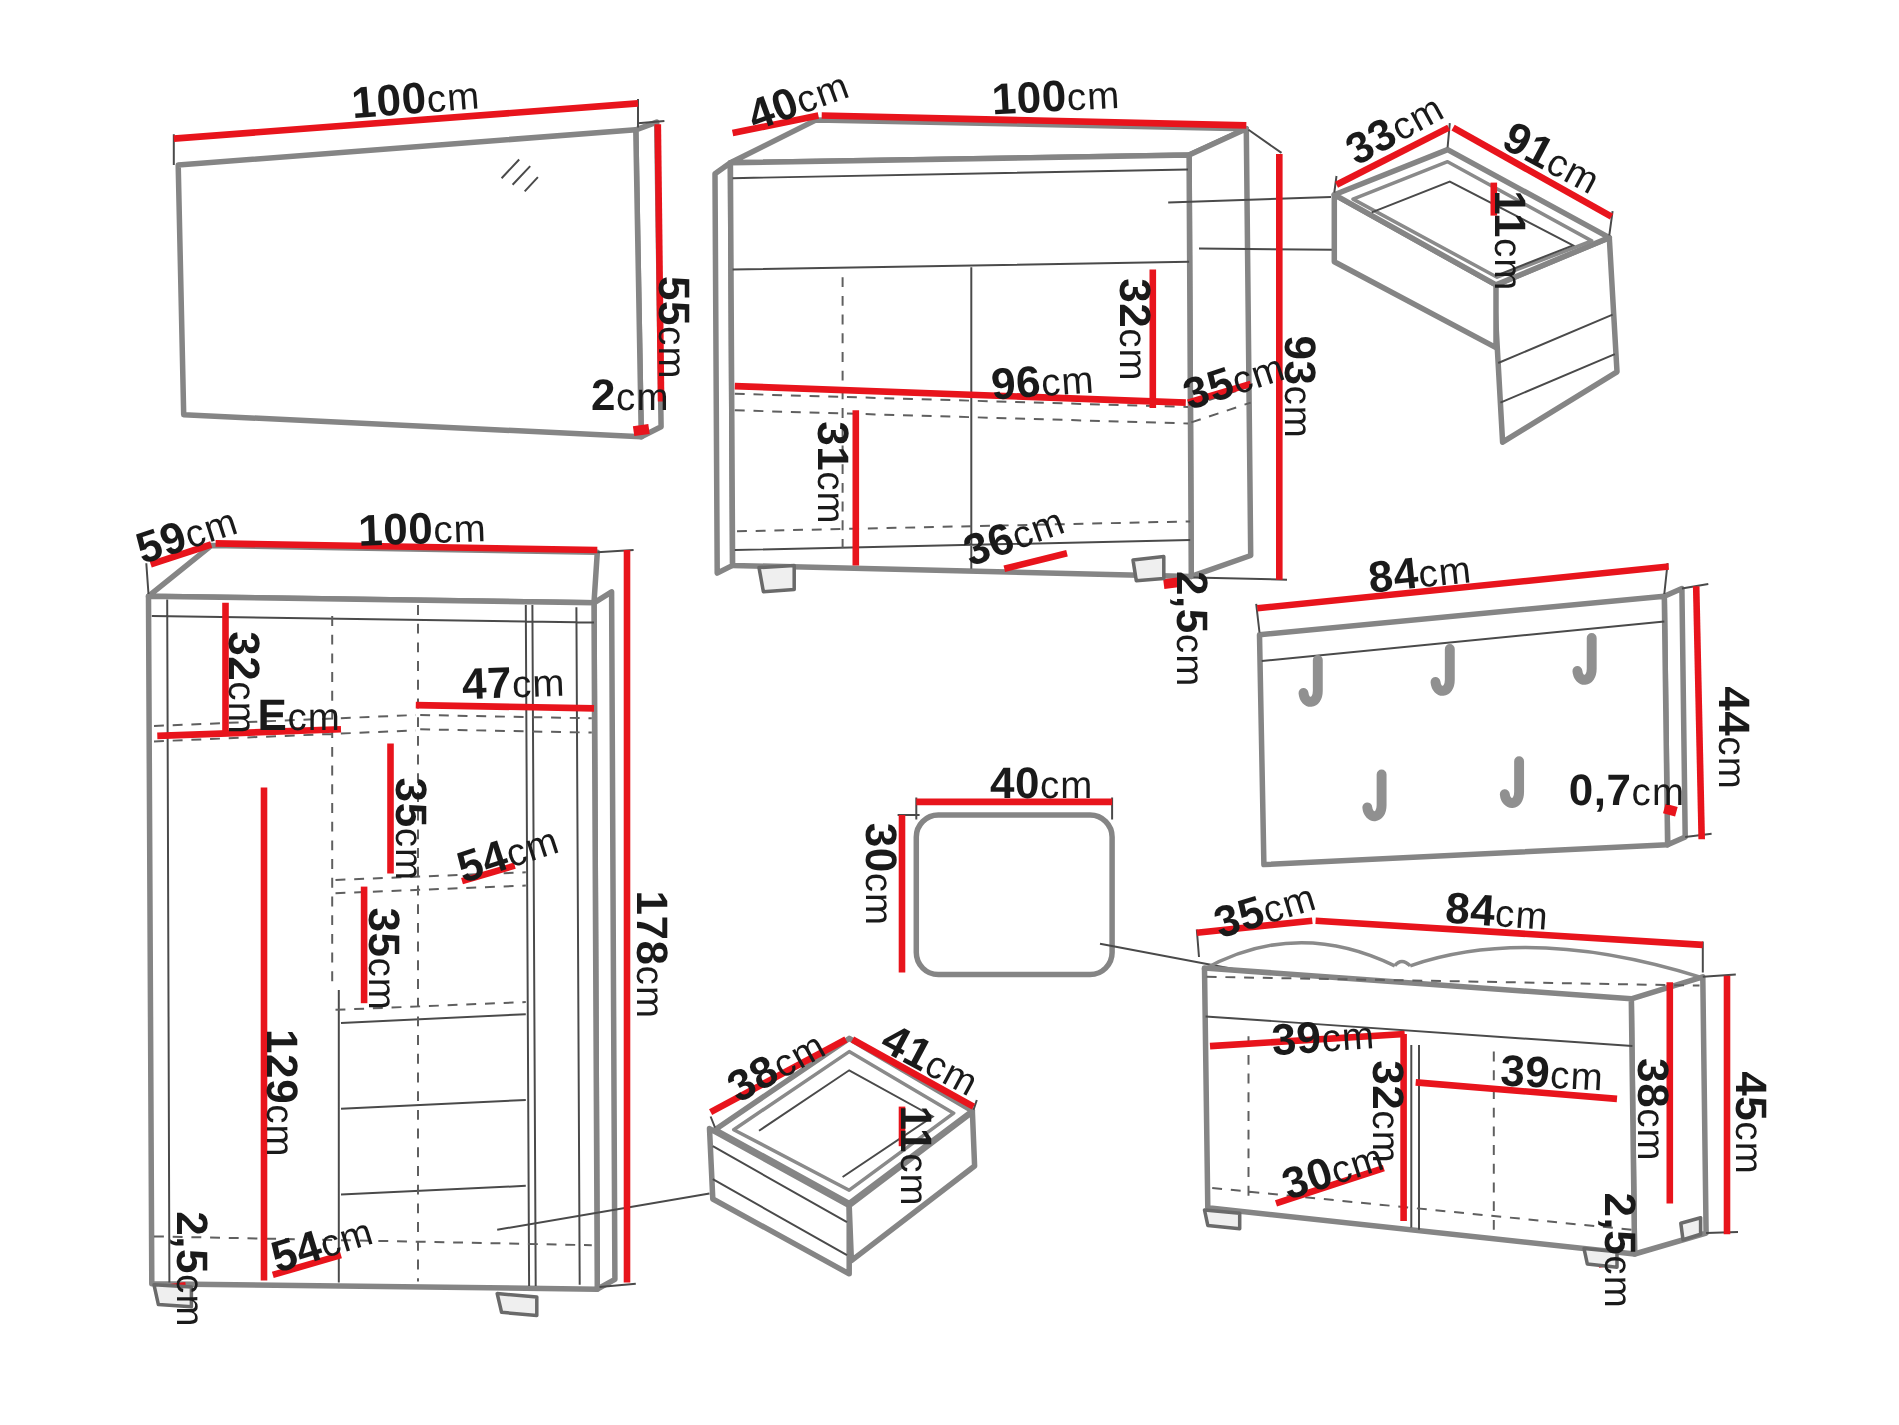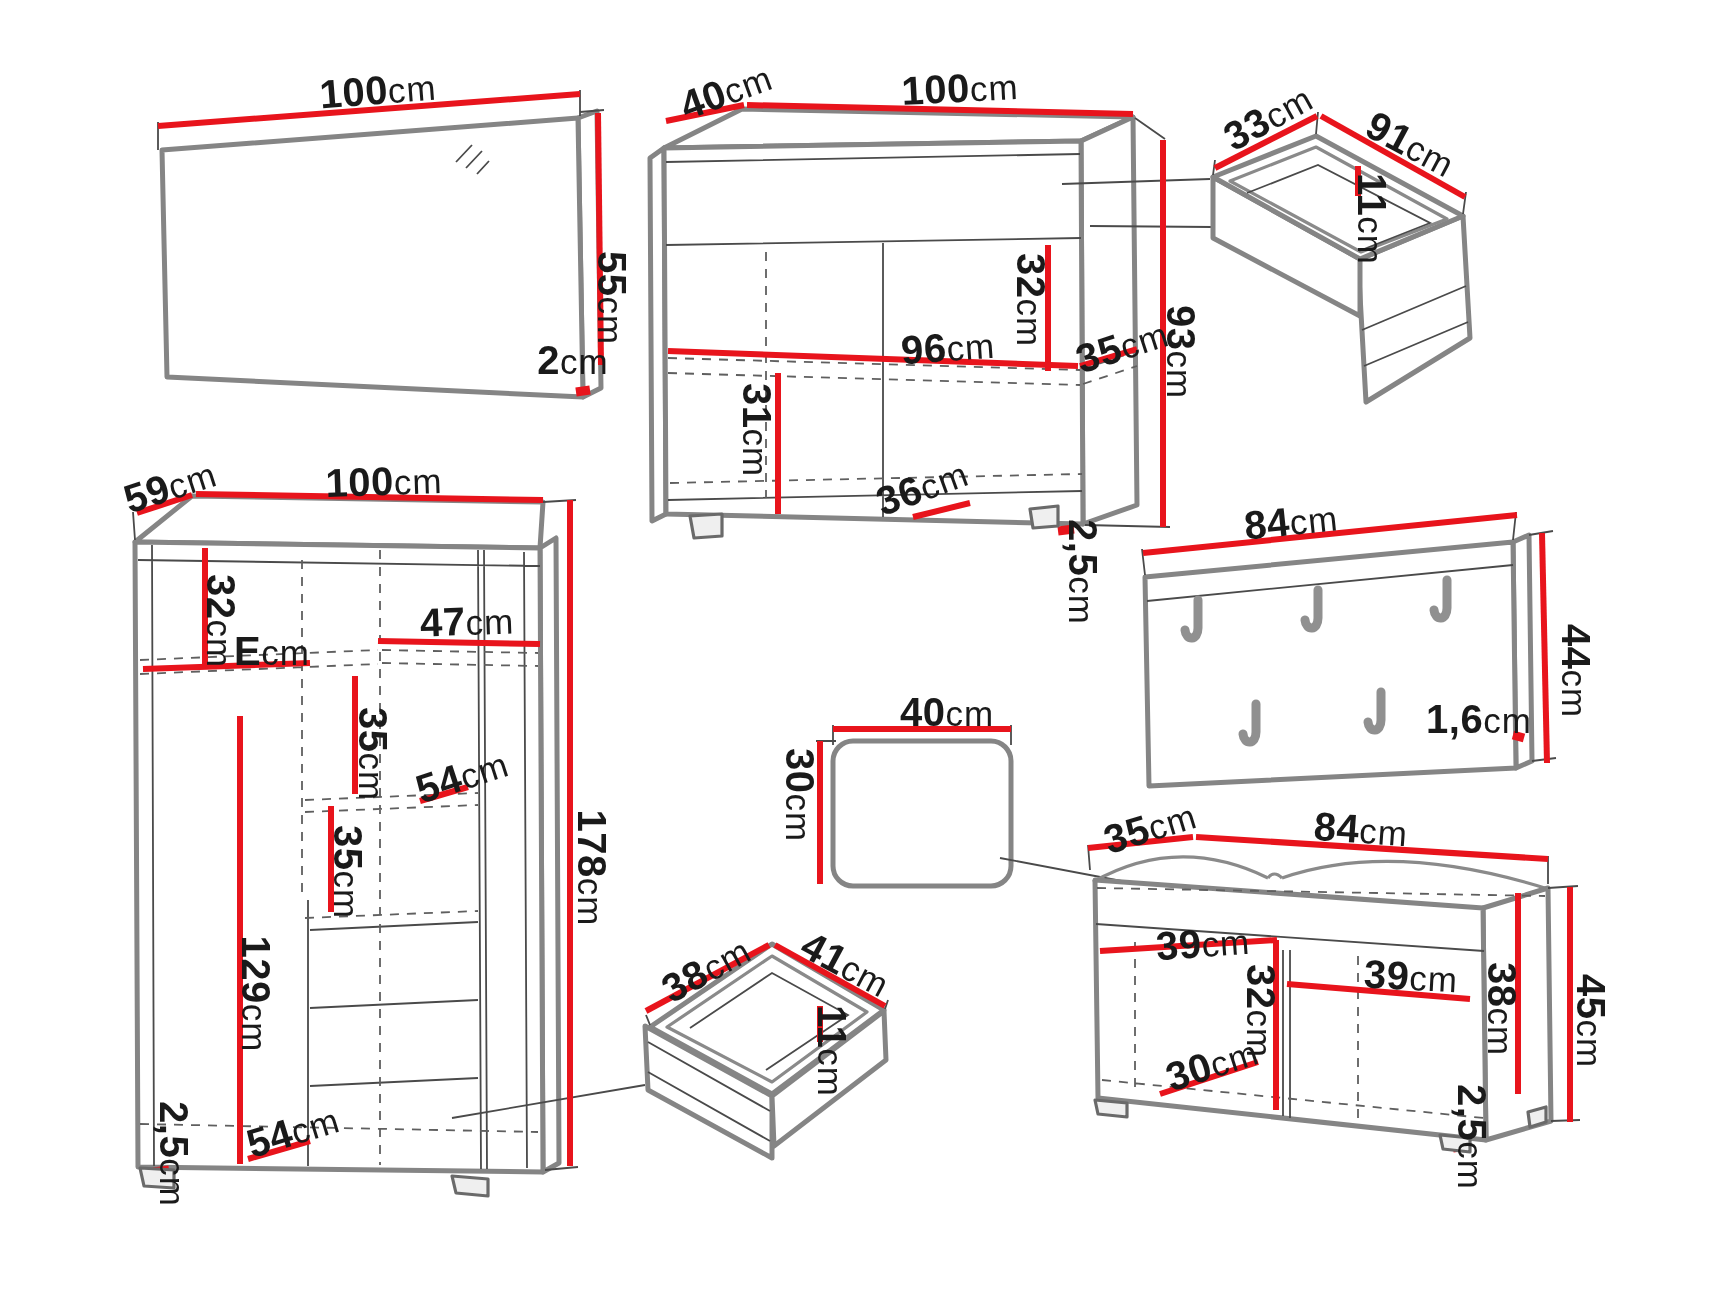--- a/index.html
+++ b/index.html
@@ -180,21 +180,21 @@
 <div class="dim" style="left:373px;top:754px;transform:translate(-50%,-50%) rotate(90deg)"><span class="num">35</span><span class="unit">cm</span></div>
 <div class="dim" style="left:462px;top:776px;transform:translate(-50%,-50%) rotate(-18deg)"><span class="num">54</span><span class="unit">cm</span></div>
 <div class="dim" style="left:348px;top:872px;transform:translate(-50%,-50%) rotate(90deg)"><span class="num">35</span><span class="unit">cm</span></div>
 <div class="dim" style="left:256px;top:994px;transform:translate(-50%,-50%) rotate(90deg)"><span class="num">129</span><span class="unit">cm</span></div>
 <div class="dim" style="left:592px;top:868px;transform:translate(-50%,-50%) rotate(90deg)"><span class="num">178</span><span class="unit">cm</span></div>
 <div class="dim" style="left:293px;top:1131px;transform:translate(-50%,-50%) rotate(-17deg)"><span class="num">54</span><span class="unit">cm</span></div>
 <div class="dim" style="left:174px;top:1154px;transform:translate(-50%,-50%) rotate(90deg)"><span class="num">2,5</span><span class="unit">cm</span></div>
 
 <div class="dim" style="left:1291px;top:521px;transform:translate(-50%,-50%) rotate(-6deg)"><span class="num">84</span><span class="unit">cm</span></div>
 <div class="dim" style="left:1576px;top:671px;transform:translate(-50%,-50%) rotate(90deg)"><span class="num">44</span><span class="unit">cm</span></div>
-<div class="dim" style="left:1479px;top:719px;transform:translate(-50%,-50%)"><span class="num">1,6</span><span class="unit">cm</span></div>
+<div class="dim" style="left:1479px;top:719px;transform:translate(-50%,-50%)"><span class="num">0,7</span><span class="unit">cm</span></div>
 
 <div class="dim" style="left:947px;top:712px;transform:translate(-50%,-50%)"><span class="num">40</span><span class="unit">cm</span></div>
 <div class="dim" style="left:800px;top:795px;transform:translate(-50%,-50%) rotate(90deg)"><span class="num">30</span><span class="unit">cm</span></div>
 
 <div class="dim" style="left:1150px;top:827px;transform:translate(-50%,-50%) rotate(-17deg)"><span class="num">35</span><span class="unit">cm</span></div>
 <div class="dim" style="left:1361px;top:829px;transform:translate(-50%,-50%) rotate(4deg)"><span class="num">84</span><span class="unit">cm</span></div>
 <div class="dim" style="left:1203px;top:943px;transform:translate(-50%,-50%) rotate(-4deg)"><span class="num">39</span><span class="unit">cm</span></div>
 <div class="dim" style="left:1411px;top:976px;transform:translate(-50%,-50%) rotate(3deg)"><span class="num">39</span><span class="unit">cm</span></div>
 <div class="dim" style="left:1261px;top:1011px;transform:translate(-50%,-50%) rotate(90deg)"><span class="num">32</span><span class="unit">cm</span></div>
 <div class="dim" style="left:1212px;top:1064px;transform:translate(-50%,-50%) rotate(-18deg)"><span class="num">30</span><span class="unit">cm</span></div>

